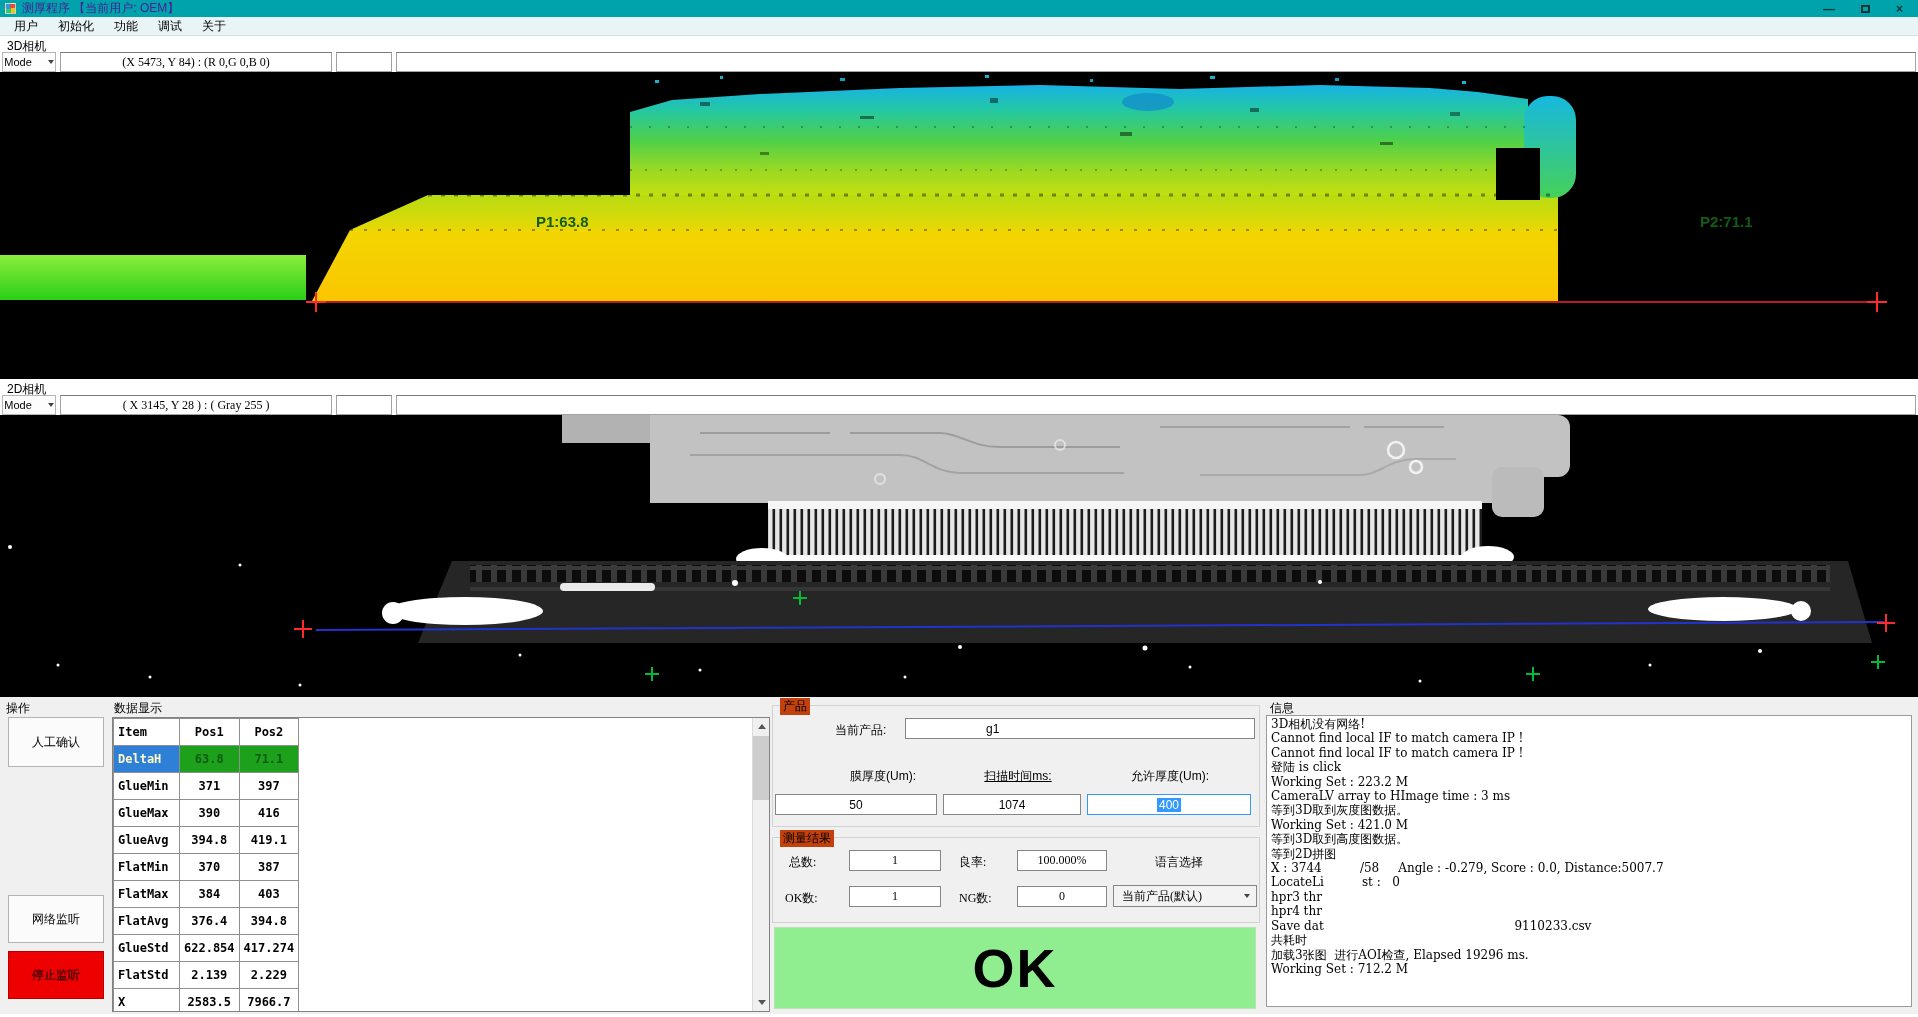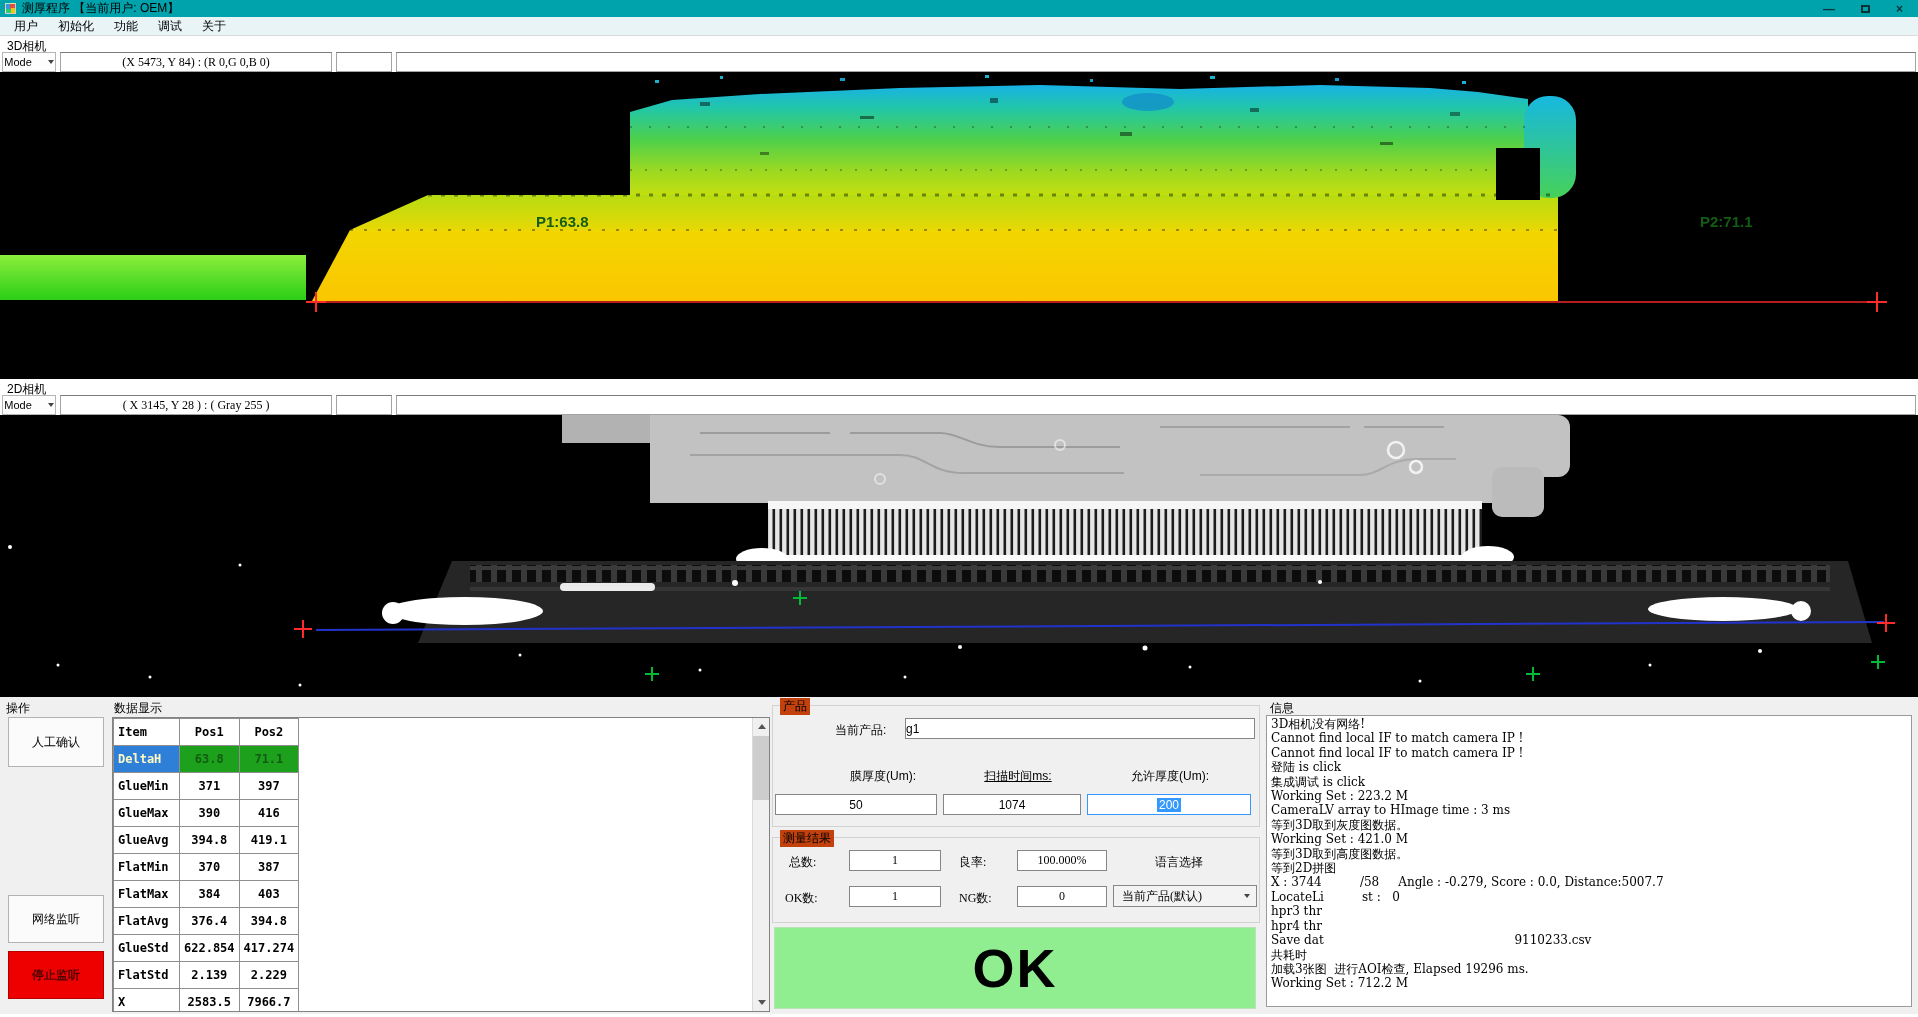--- a/index.html
+++ b/index.html
@@ -12,21 +12,21 @@
   
   .titlebar {
     height:17px; background:var(--titlebar,#00a2ab);
     display:flex; align-items:center; padding:0 5px;
   }
   .app-icon {
     width:11px; height:11px; flex:0 0 auto;
     background:conic-gradient(#e74c3c 0 25%, #f1c40f 0 50%, #2ecc71 0 75%, #3498db 0);
     border:1px solid rgba(255,255,255,.6);
   }
-  .title-text { color:#000000; font-size:12px; margin-left:6px; white-space:nowrap; }
+  .title-text { color:#4c1d95; font-size:12px; margin-left:6px; white-space:nowrap; }
   .win-controls { margin-left:auto; display:flex; align-items:center; gap:26px; margin-right:10px; }
   .win-glyph { color:#063436; font-size:12px; line-height:12px; font-weight:700; }
   .restore-icon { width:9px; height:8px; border:2px solid #063436; }
   
   .menubar {
     height:19px; background:var(--menubar,#e9f4f7);
     display:flex; align-items:center; padding-left:4px;
     border-bottom:1px solid #dcdcdc;
   }
   .menu-item { padding:1px 10px; cursor:default; }
@@ -68,21 +68,21 @@
   .sb-up { top:0; } .sb-down { bottom:0; }
   .tri-up { width:0;height:0;border-left:4px solid transparent;border-right:4px solid transparent;border-bottom:5px solid #555; }
   .tri-dn { width:0;height:0;border-left:4px solid transparent;border-right:4px solid transparent;border-top:5px solid #555; }
   .sb-thumb { position:absolute; left:0; top:18px; width:17px; height:64px; background:#cdcdcd; }
   
   .groupbox { position:absolute; border:1px solid #d2d2d2; }
   .gb-label { position:absolute; top:-8px; left:7px; background:#c2410c; padding:0 3px; }
   .fld-label { position:absolute; white-space:nowrap; }
   .tb { position:absolute; height:21px; background:#fff; border:1px solid #848689;
     display:flex; align-items:center; justify-content:center; }
-  .tb.left-pad { justify-content:flex-start; }
+  .tb.left-pad { justify-content:flex-start; padding-left:80px; }
   .tb.focused { border-color:#3399ff; }
   .sel-text { background:var(--selection,#3399ff); color:#fff; padding:0 2px; }
   .dd { position:absolute; height:22px; background:#f3f3f3; border:1px solid #848689; display:flex; align-items:center; }
   .dd-text { flex:1; padding-left:8px; }
   .dd-arrow { width:18px; display:flex; align-items:center; justify-content:center; }
   .banner { position:absolute; background:var(--ok-green,#90ee90); border:1px solid #b9e2b9;
     display:flex; align-items:center; justify-content:center;
     font-size:54px; font-weight:700; letter-spacing:2px; }
   
   .log-area { position:absolute; left:0; top:18px; width:646px; height:292px;
@@ -361,21 +361,21 @@
       <div class="groupbox" style="left:0; top:8px; width:488px; height:122px;">
         <span class="gb-label">产品</span>
         <span class="fld-label" style="left:62px; top:16px;">当前产品:</span>
         <div class="tb left-pad" style="left:132px; top:12px; width:350px;">g1</div>
         <span class="fld-label" style="left:40px; top:62px; width:140px; text-align:center;">膜厚度(Um):</span>
         <span class="fld-label" style="left:175px; top:62px; width:140px; text-align:center;text-decoration:underline;">扫描时间ms:</span>
         <span class="fld-label" style="left:322px; top:62px; width:150px; text-align:center;">允许厚度(Um):</span>
         <div class="tb" style="left:2px; top:88px; width:162px;">50</div>
         <div class="tb" style="left:170px; top:88px; width:138px;">1074</div>
         <div class="tb focused" style="left:314px; top:88px; width:164px;">
-          <span class="sel-text">200</span>
+          <span class="sel-text">400</span>
         </div>
       </div>
 
       <div class="groupbox" style="left:0; top:140px; width:488px; height:86px;font-family:Liberation Serif, serif;">
         <span class="gb-label">测量结果</span>
         <span class="fld-label" style="left:16px; top:16px;">总数:</span>
         <div class="tb" style="left:76px; top:12px; width:92px;">1</div>
         <span class="fld-label" style="left:186px; top:16px;">良率:</span>
         <div class="tb" style="left:244px; top:12px; width:90px;">100.000%</div>
         <span class="fld-label" style="left:382px; top:16px;">语言选择</span>
@@ -394,21 +394,20 @@
       <div class="banner" style="left:2px; top:230px; width:482px; height:82px;">OK</div>
     </div>
 
     <div class="region" style="left:1266px; width:648px; height:317px;">
       <span class="region-label">信息</span>
       <div class="log-area">
         <div class="log-line">3D相机没有网络!</div>
         <div class="log-line">Cannot find local IF to match camera IP !</div>
         <div class="log-line">Cannot find local IF to match camera IP !</div>
         <div class="log-line">登陆 is click</div>
-        <div class="log-line">集成调试 is click</div>
         <div class="log-line">Working Set : 223.2 M</div>
         <div class="log-line">CameraLV array to HImage time : 3 ms</div>
         <div class="log-line">等到3D取到灰度图数据。</div>
         <div class="log-line">Working Set : 421.0 M</div>
         <div class="log-line">等到3D取到高度图数据。</div>
         <div class="log-line">等到2D拼图</div>
         <div class="log-line">X : 3744          /58     Angle : -0.279, Score : 0.0, Distance:5007.7</div>
         <div class="log-line">LocateLi          st :   0</div>
         <div class="log-line">hpr3 thr</div>
         <div class="log-line">hpr4 thr</div>

